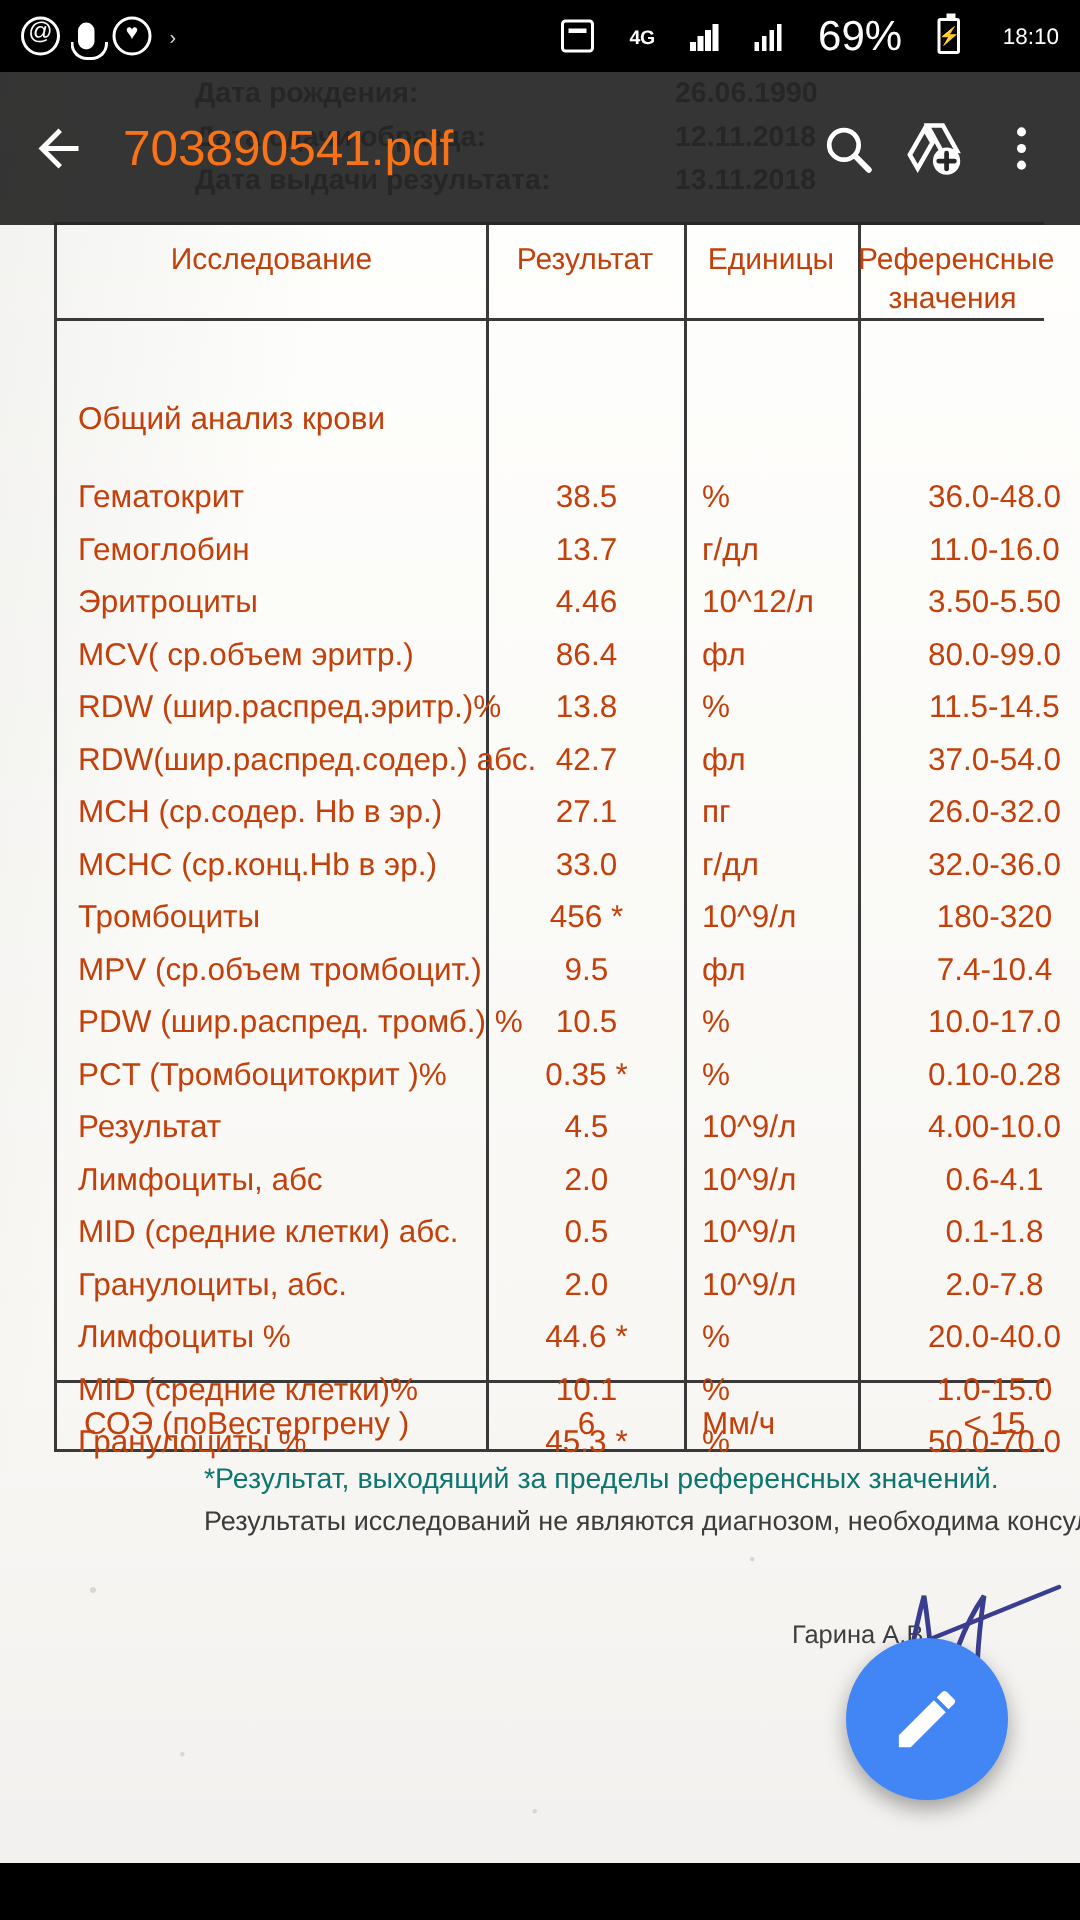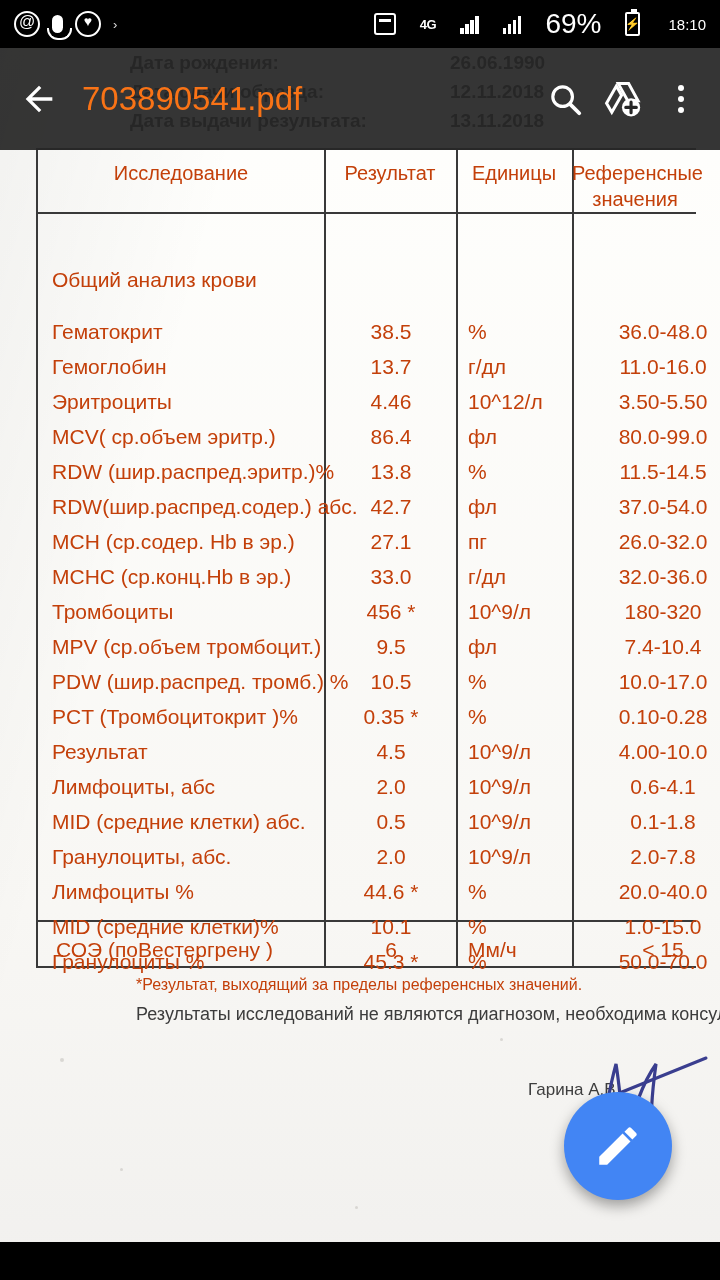--- a/index.html
+++ b/index.html
@@ -156,21 +156,21 @@
   .row .c-ref  { position: absolute; left: 545px; width: 160px; text-align: center; }
 
   .esr { position: absolute; left: 0; right: 0; top: 788px; font-size: 21px; }
   .esr .c-name { position: absolute; left: 18px; }
   .esr .c-res  { position: absolute; left: 288px; width: 130px; text-align: center; }
   .esr .c-unit { position: absolute; left: 430px; width: 120px; }
   .esr .c-ref  { position: absolute; left: 545px; width: 160px; text-align: center; }
 
   #note1 {
     position: absolute; left: 136px; top: 928px;
-    font-size: 16px; color: #c2410c;
+    font-size: 19px; color: #0f766e;
   }
   #note2 {
     position: absolute; left: 136px; top: 956px;
     font-size: 18px; color: #3d3d3d; white-space: nowrap;
   }
   #sign-name {
     position: absolute; left: 528px; top: 1032px;
     font-size: 17px; color: #3f3f3f;
   }
   #signature {

